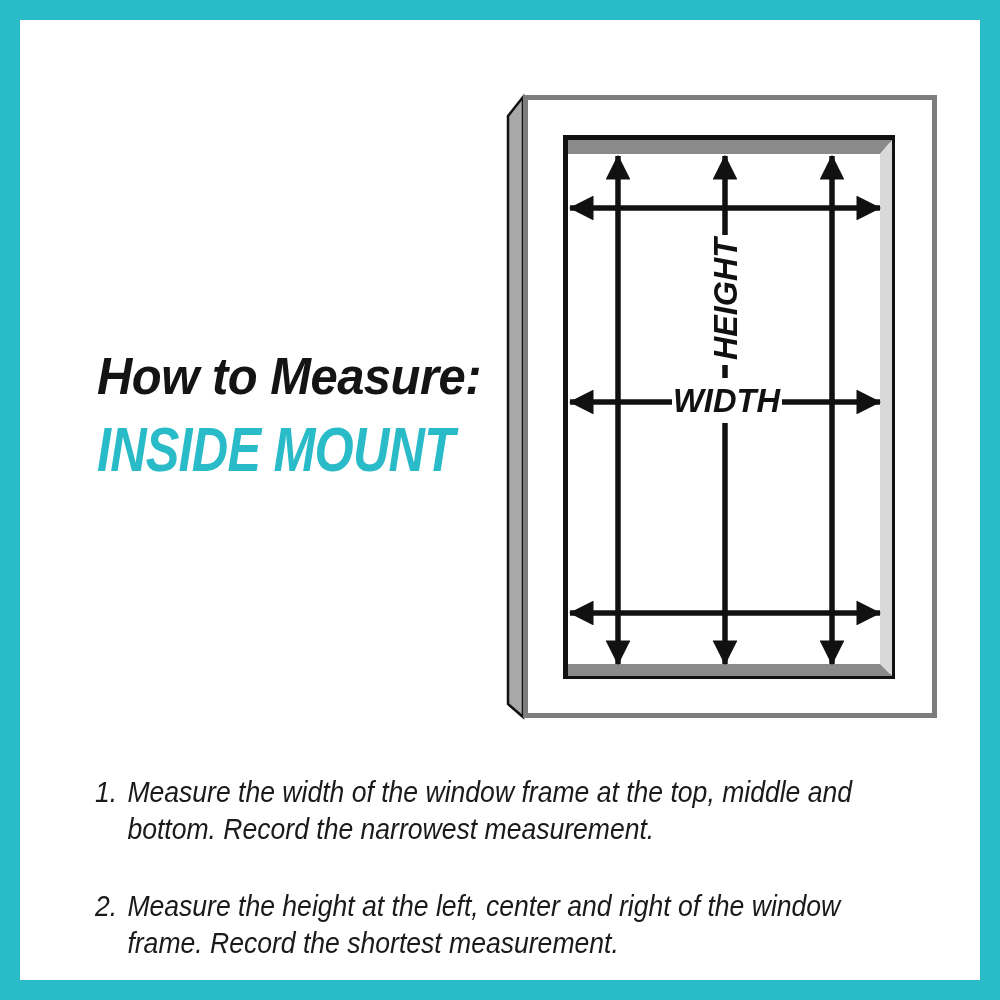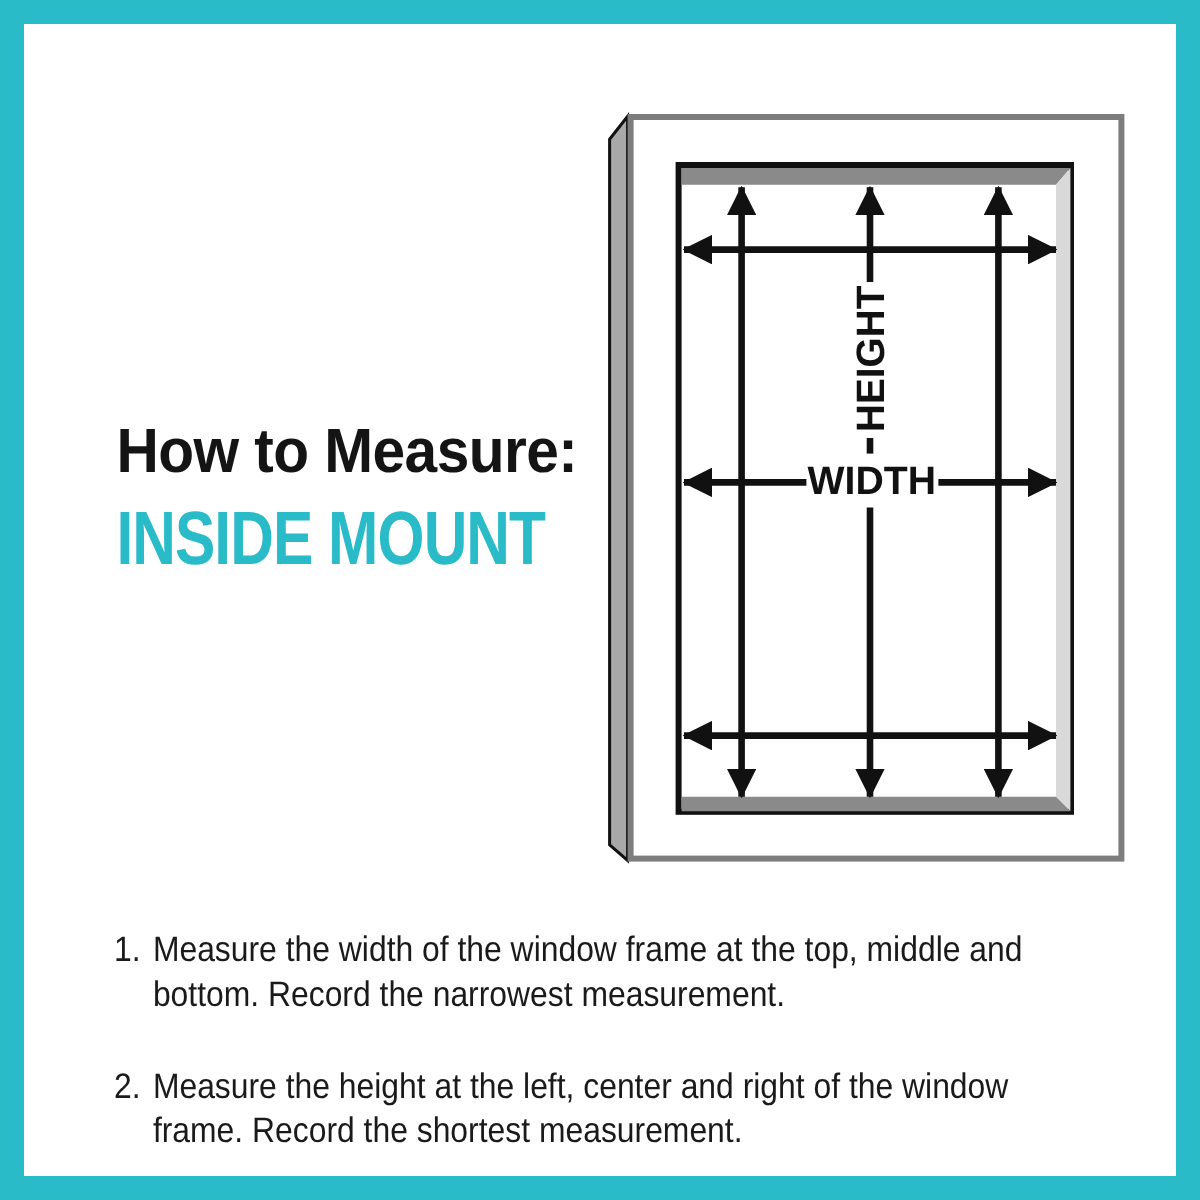--- a/index.html
+++ b/index.html
@@ -5,20 +5,21 @@
   html, body { margin: 0; padding: 0; background: #ffffff; }
   .canvas {
     position: relative;
     width: 1000px;
     height: 1000px;
     box-sizing: border-box;
     background: #ffffff;
     border: 20px solid #2ABBC9;
     font-family: "Liberation Sans", sans-serif;
     overflow: hidden;
+    font-style: italic;
   }
   
   .heading-line1 {
     position: absolute;
     left: 77px;
     top: 330px;
     font-size: 52px;
     line-height: 1;
     font-weight: bold;
     color: #141414;

